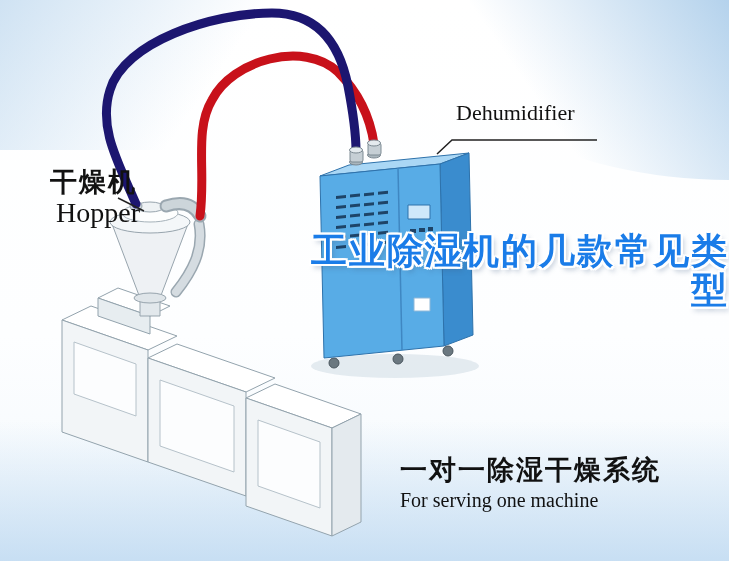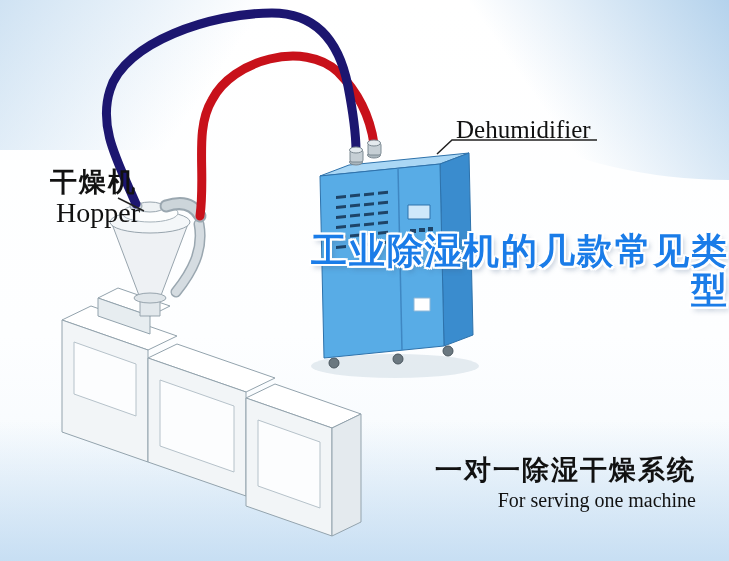--- a/index.html
+++ b/index.html
@@ -17,34 +17,34 @@
   .bg-bottom{left:0;bottom:0;width:100%;height:140px;
     background:linear-gradient(to top,rgba(185,214,240,.75),rgba(255,255,255,0));}
 
   .scene{position:absolute;left:0;top:0;}
 
   .lbl-cn{position:absolute;color:#111;font-weight:bold;letter-spacing:2px;}
   .hopper-cn{left:50px;top:164px;font-size:27px;text-align:right;}
   .hopper-en{position:absolute;left:56px;top:197px;font-size:28px;color:#111;
     font-family:"Liberation Serif",serif;}
   .dehum-cn{left:482px;top:74px;font-size:28px;}
-  .dehum-en{position:absolute;left:456px;top:116px;font-size:25px;color:#111;
+  .dehum-en{position:absolute;left:456px;top:100px;font-size:22px;color:#111;
     font-family:"Liberation Serif",serif;}
 
   .title{
     position:absolute;left:0;right:0;top:232px;text-align:right;
     font-weight:bold;font-size:36px;line-height:1.08;letter-spacing:2px;
     color:var(--title-blue,#1a7ce8);
     text-shadow:-2px -2px 0 #fff,2px -2px 0 #fff,-2px 2px 0 #fff,2px 2px 0 #fff,
                  0 -2px 0 #fff,0 2px 0 #fff,-2px 0 0 #fff,2px 0 0 #fff,
                  3px 4px 5px rgba(60,90,130,.35);
   }
   .title span{display:block;}
 
-  .caption{position:absolute;left:400px;top:452px;width:296px;text-align:right;}
+  .caption{position:absolute;left:400px;top:452px;width:296px;text-align:left;}
   .caption-cn{font-weight:bold;font-size:27px;color:#111;letter-spacing:2px;}
   .caption-en{font-family:"Liberation Serif",serif;font-size:20px;color:#111;margin-top:1px;}
 
   
   .pipe-red{stroke:var(--pipe-red,#c8111a);}
   .pipe-blue{stroke:var(--pipe-blue,#1c1670);}
   .cab-front{fill:var(--cabinet-front,#58ace6);}
   .cab-side{fill:var(--cabinet-side,#3a8cce);}
   .cab-top{fill:var(--cabinet-top,#aad7f5);}
 </style>

